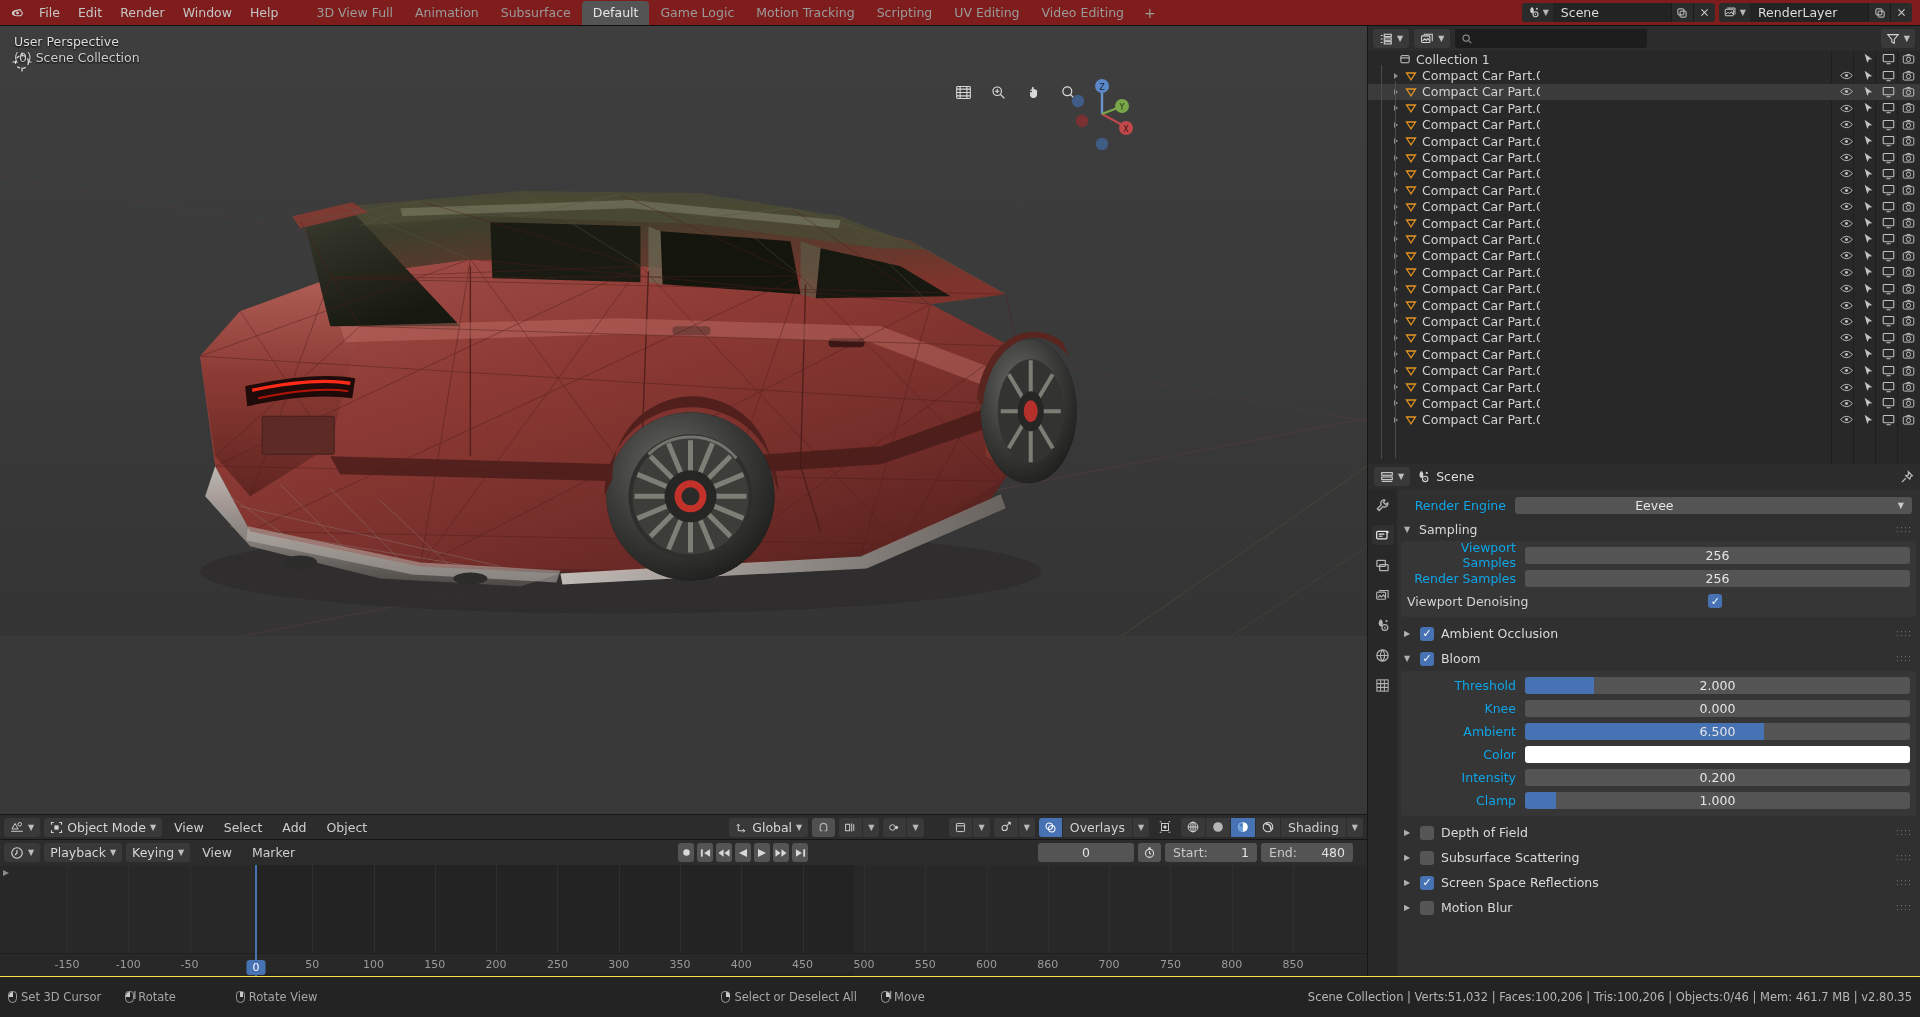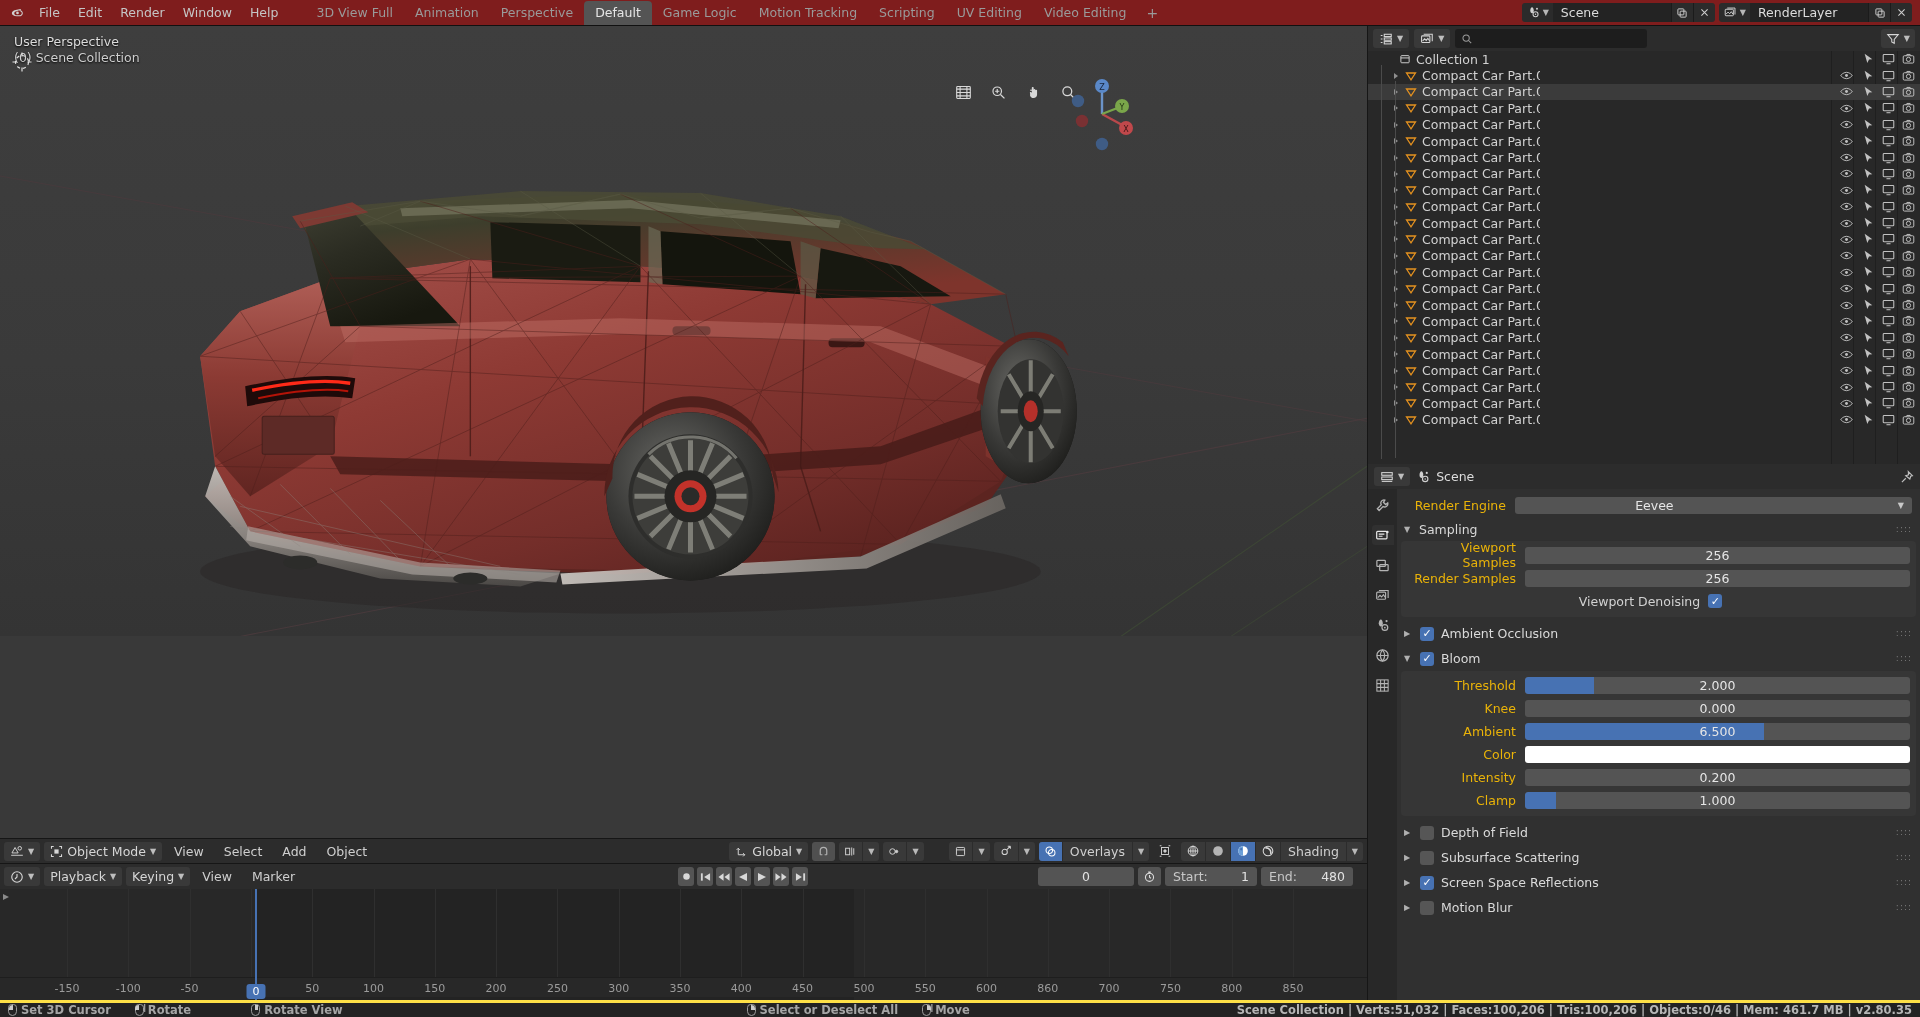--- a/index.html
+++ b/index.html
@@ -133,40 +133,40 @@
   .ptab{ width:22px; height:20px; display:flex; align-items:center; justify-content:center; color:#b4b4b4; border-radius:3px 0 0 3px;}
   .ptab.active{ background:#303030; color:#e8e8e8; }
   .props-content{ flex:1 1 auto; padding:4px 0 0 0; overflow:hidden; }
   .panel-title{
     display:flex; align-items:center; gap:6px; padding:4px 8px 4px 7px; color:#d8d8d8; font-size:12.5px;
   }
   .panel-title .tri{ font-size:8px; color:#b0b0b0; width:9px; }
   .grip{ margin-left:auto; color:#777; font-size:9px; letter-spacing:1px; line-height:5px; }
   .panel-box{ background:#363636; margin:0 4px 4px 4px; border-radius:4px; padding:4px 6px 6px; }
   .prow{ display:flex; align-items:center; height:20px; margin-bottom:3px; }
-  .prow .plabel{ flex:0 0 118px; text-align:right; padding-right:9px; color:#eab308; font-size:12.5px; }
+  .prow .plabel{ flex:0 0 118px; text-align:right; padding-right:9px; color:#0ea5e9; font-size:12.5px; }
   .pfield{
     flex:1 1 auto; background:#545454; border-radius:3px; height:17px; position:relative;
     display:flex; align-items:center; justify-content:center; color:#e6e6e6; font-size:12.5px; overflow:hidden;
   }
   .pfield .fill{ position:absolute; left:0; top:0; bottom:0; background:#4772b3; border-radius:3px 0 0 3px; }
   .pfield .ftext{ position:relative; z-index:1; }
   .pfield.select{ background:#545454; justify-content:flex-start; padding:0 8px; }
   .pfield.select .chevr{ margin-left:auto; font-size:8px; opacity:.8; }
   .pfield.color{ background:#ffffff; }
-  .prow.right{ justify-content:center; gap:8px; }
+  .prow.right{ justify-content:space-between; gap:8px; }
   .cbx{ width:14px; height:14px; border-radius:3px; background:#4772b3; display:flex; align-items:center; justify-content:center; color:#fff; font-size:11px; }
   .cbx.off{ background:#565656; }
   .section-row{ display:flex; align-items:center; gap:7px; padding:5px 8px 5px 7px; color:#dadada; font-size:12.5px; }
   .section-row .tri{ font-size:8px; color:#b0b0b0; width:9px; }
 
   
   .statusbar{
-    flex:0 0 17px; background:#232323; display:flex; align-items:center; padding:0 8px;
-    font-size:11.5px; color:#a5a5a5; border-top:3px solid #fde047;font-weight:bold;
+    flex:0 0 17px; background:#232323; display:flex; align-items:center; padding:13px 8px;
+    font-size:11.5px; color:#a5a5a5; border-top:1px solid #fde047;
   }
   .kbd{ display:flex; align-items:center; gap:4px; margin-right:24px; }
   .mouse{ width:9px; height:12px; border:1.2px solid #9a9a9a; border-radius:4px 4px 5px 5px; position:relative; }
   .mouse.l::before{ content:""; position:absolute; left:-0.5px; top:-0.5px; width:4px; height:5px; background:#c9c9c9; border-radius:4px 0 0 0;}
   .mouse.m::before{ content:""; position:absolute; left:3px; top:-0.5px; width:3px; height:5px; background:#c9c9c9;}
   .mouse.r::before{ content:""; position:absolute; right:-0.5px; top:-0.5px; width:4px; height:5px; background:#c9c9c9; border-radius:0 4px 0 0;}
   .mouse-drag::after{ content:"❙"; position:absolute; right:-5px; top:-2px; font-size:8px; color:#9a9a9a;}
   .status-right{ margin-left:auto; color:#b6b6b6; font-size:11.5px; white-space:nowrap; }
   svg{ display:block; }
 </style>
@@ -184,21 +184,21 @@
     </div>
     <div class="menu-item">File</div>
     <div class="menu-item">Edit</div>
     <div class="menu-item">Render</div>
     <div class="menu-item">Window</div>
     <div class="menu-item">Help</div>
 
     <div class="ws-tabs">
       <div class="ws-tab">3D View Full</div>
       <div class="ws-tab">Animation</div>
-      <div class="ws-tab">Perspective</div>
+      <div class="ws-tab">Subsurface</div>
       <div class="ws-tab active">Default</div>
       <div class="ws-tab">Game Logic</div>
       <div class="ws-tab">Motion Tracking</div>
       <div class="ws-tab">Scripting</div>
       <div class="ws-tab">UV Editing</div>
       <div class="ws-tab">Video Editing</div>
       <div class="ws-add">+</div>
     </div>
 
     <div class="topbar-spacer"></div>

